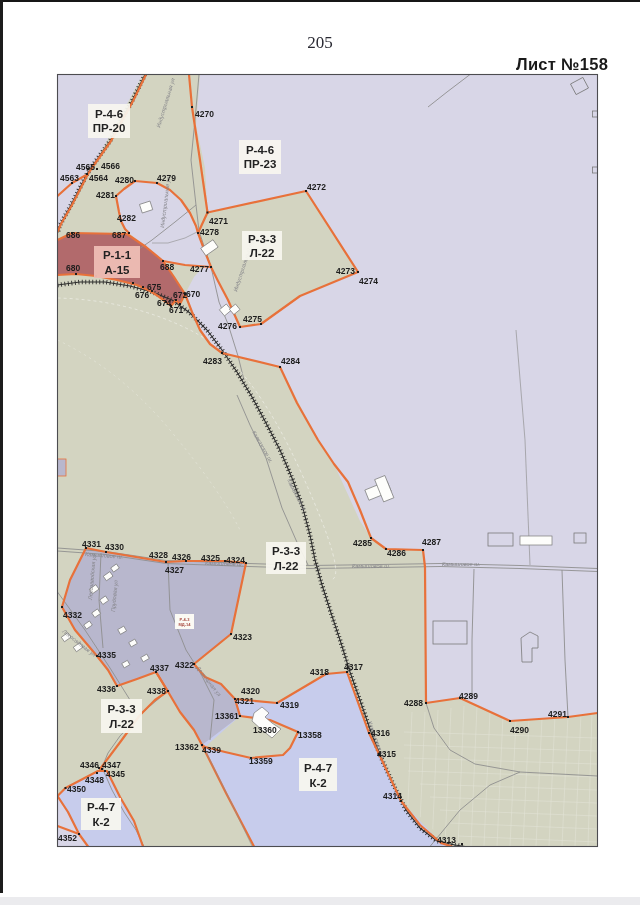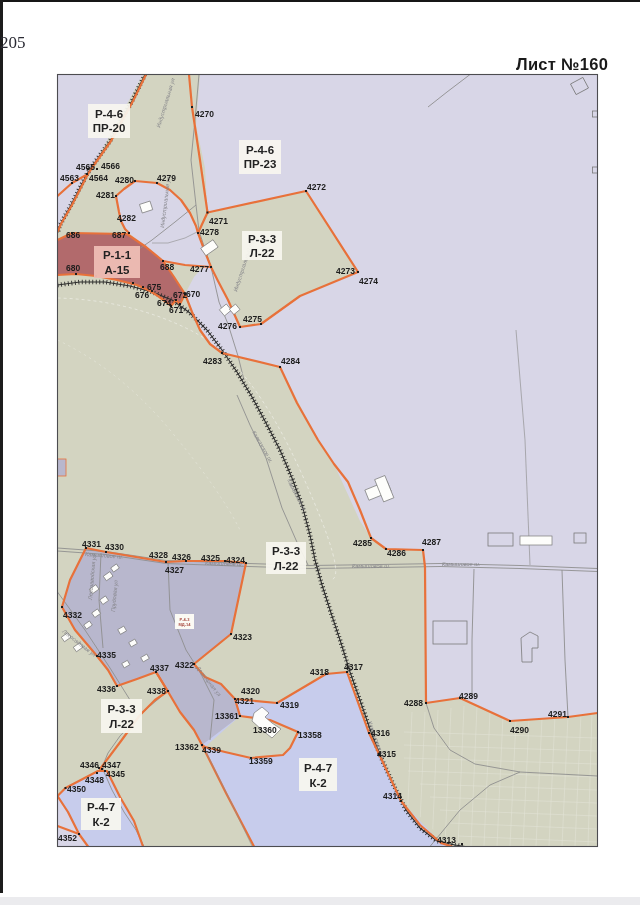--- a/index.html
+++ b/index.html
@@ -1,33 +1,33 @@
 <!DOCTYPE html>
 <html><head>
 <meta charset="utf-8">
 <style>
   html,body{margin:0;padding:0;width:640px;height:905px;background:#ffffff;font-family:"Liberation Sans",sans-serif;overflow:hidden;}
-  #pageno{position:absolute;left:0;top:33px;width:640px;text-align:left;font-family:"Liberation Serif",serif;font-size:17px;color:#2a2a33;}
+  #pageno{position:absolute;left:0;top:33px;width:640px;text-align:center;font-family:"Liberation Serif",serif;font-size:17px;color:#2a2a33;}
   #sheet{position:absolute;left:516px;top:55px;width:120px;font-family:"Liberation Sans",sans-serif;font-weight:bold;font-size:16.5px;color:#1a1a1a;letter-spacing:0.3px;}
   .etop{position:absolute;left:0;top:0;width:640px;height:2px;background:#161616;}
   .eleft{position:absolute;left:0;top:0;width:3px;height:893px;background:#1c1c1c;}
   .ebot{position:absolute;left:0;top:897px;width:640px;height:8px;background:#ebebee;}
 </style>
 </head>
 <body>
 
 <div class="etop"></div>
 
 <div class="eleft"></div>
 
 <div class="ebot"></div>
 
 <div id="pageno">205</div>
 
-<div id="sheet">Лист №160</div>
+<div id="sheet">Лист №158</div>
 
 <svg xmlns="http://www.w3.org/2000/svg" width="640" height="905" viewBox="0 0 640 905" style="position:absolute;left:0;top:0">
 <defs>
 <clipPath id="mapclip">
         <rect x="57.5" y="74.5" width="540" height="772"></rect>
       </clipPath>
 <clipPath id="seclip">
         <polygon points="426,703 460,698 510,721 568,717 597,713 597,846 450,846 404,801 379,754 369,733 358,698"></polygon>
       </clipPath>
 </defs>

